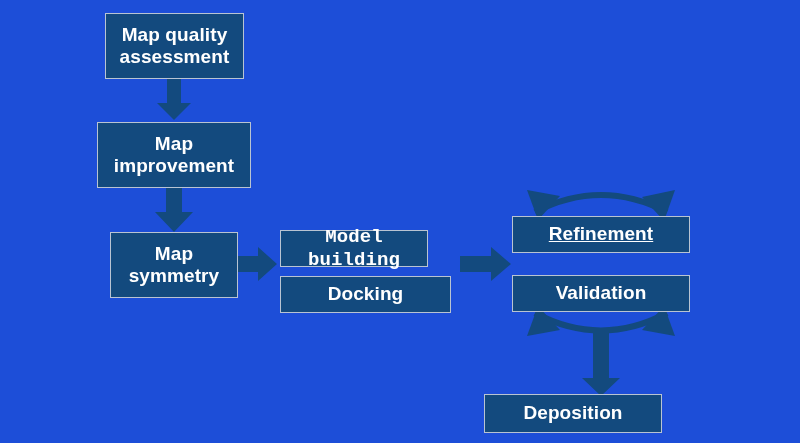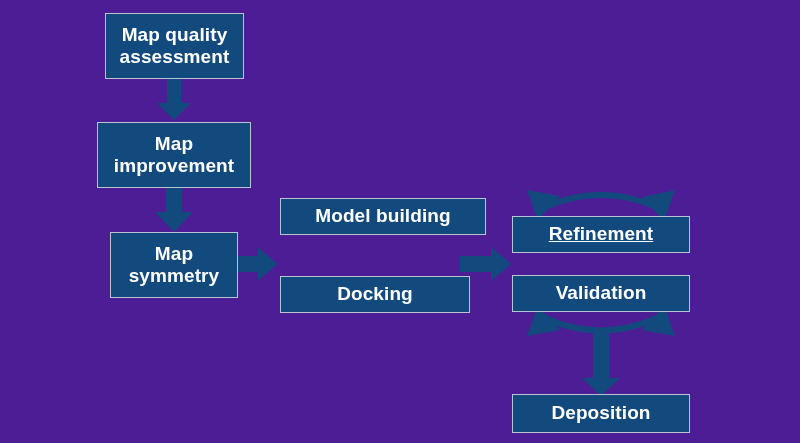--- a/index.html
+++ b/index.html
@@ -7,21 +7,21 @@
     padding: 0;
     background: #ffffff;
   }
   body {
     font-family: "Liberation Sans", sans-serif;
   }
   #canvas {
     position: relative;
     width: 800px;
     height: 443px;
-    background: #4c1d95;
+    background: #1d4ed8;
     overflow: hidden;
   }
   .node {
     position: absolute;
     background: #134A7E;
     border: 1px solid #b9c4d2;
     color: #ffffff;
     display: flex;
     align-items: center;
     justify-content: center;
@@ -105,33 +105,33 @@
   <div class="node" style="left:97px; top:122px; width:154px; height:66px;">
     <span class="node-label">Map
 improvement</span>
   </div>
 
   <div class="node" style="left:110px; top:232px; width:128px; height:66px;">
     <span class="node-label">Map
 symmetry</span>
   </div>
 
-  <div class="node" style="left:280px; top:198px; width:206px; height:37px;">
+  <div class="node" style="left:280px; top:230px; width:148px; height:37px;font-family:Liberation Mono, monospace;">
     <span class="node-label">Model building</span>
   </div>
 
-  <div class="node" style="left:280px; top:276px; width:190px; height:37px;">
+  <div class="node" style="left:280px; top:276px; width:171px; height:37px;">
     <span class="node-label">Docking</span>
   </div>
 
   <div class="node" style="left:512px; top:216px; width:178px; height:37px;text-decoration:underline;">
     <span class="node-label">Refinement</span>
   </div>
 
   <div class="node" style="left:512px; top:275px; width:178px; height:37px;align-items:center;">
     <span class="node-label">Validation</span>
   </div>
 
-  <div class="node" style="left:512px; top:394px; width:178px; height:39px;">
+  <div class="node" style="left:484px; top:394px; width:178px; height:39px;">
     <span class="node-label">Deposition</span>
   </div>
 
 </div>
 
 </body></html>

